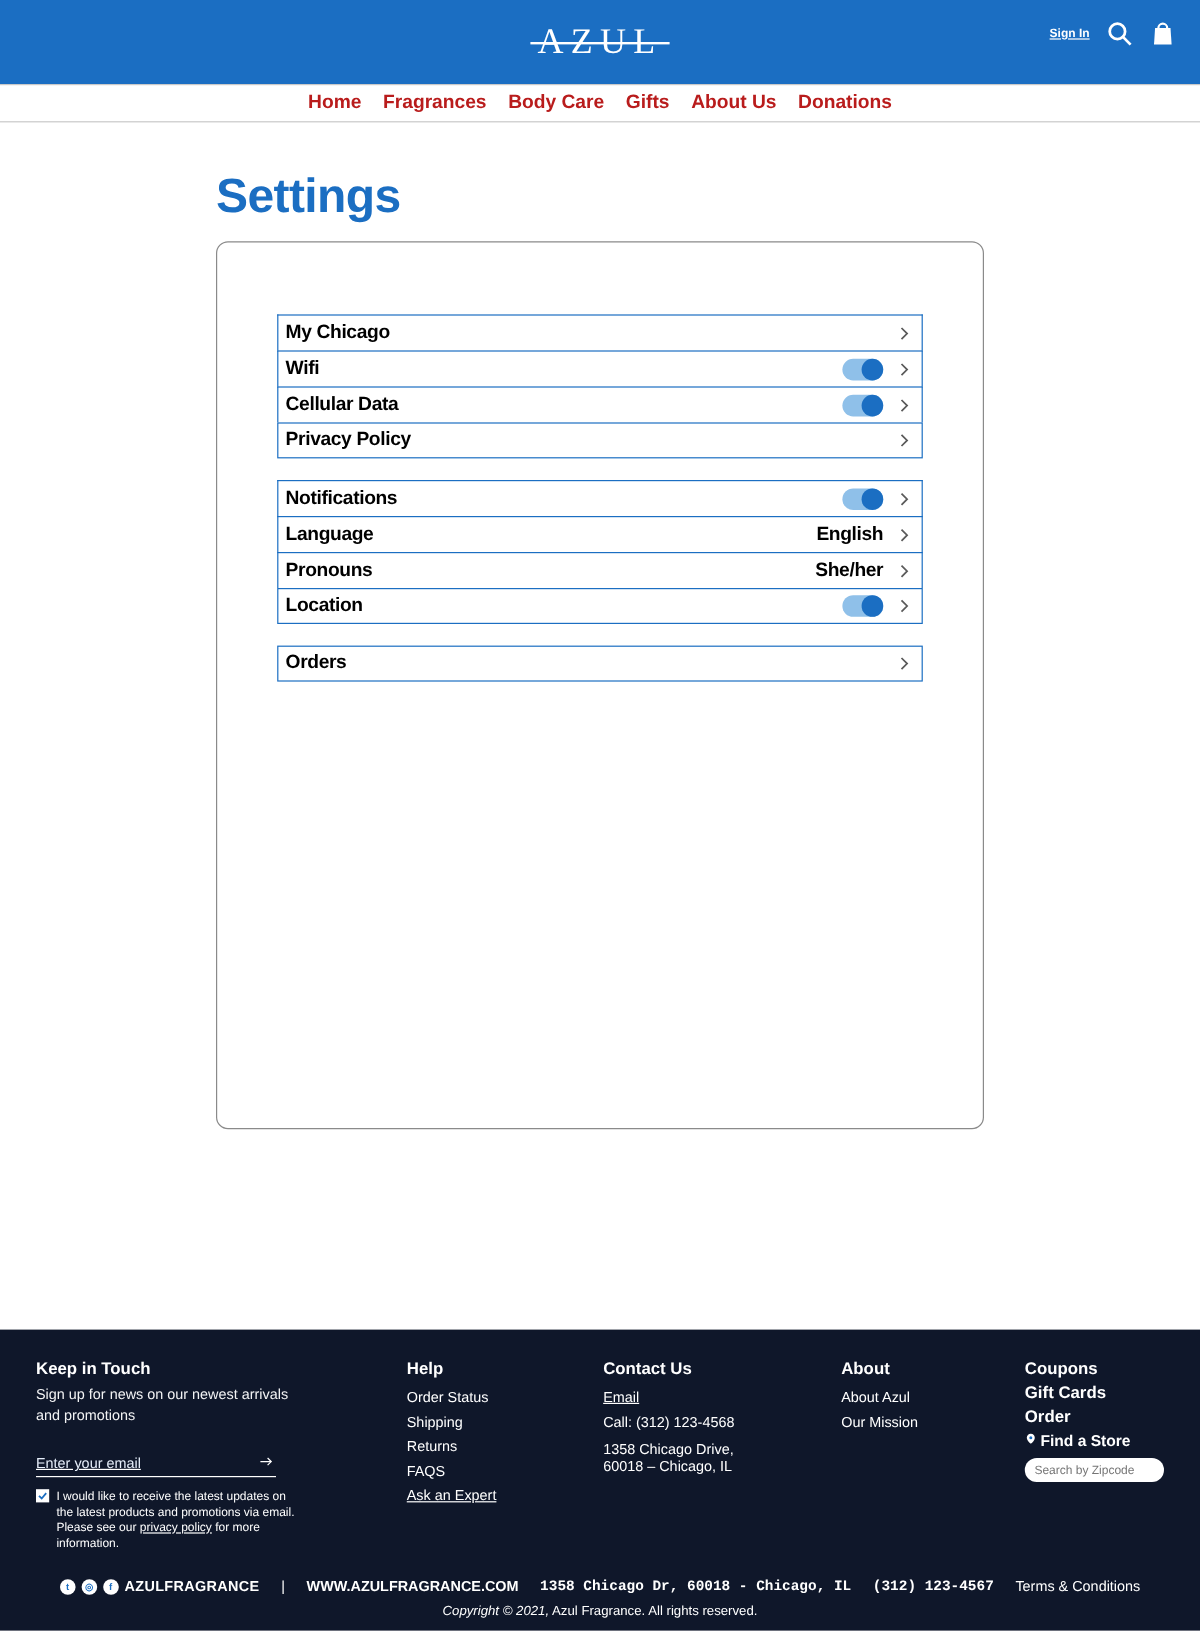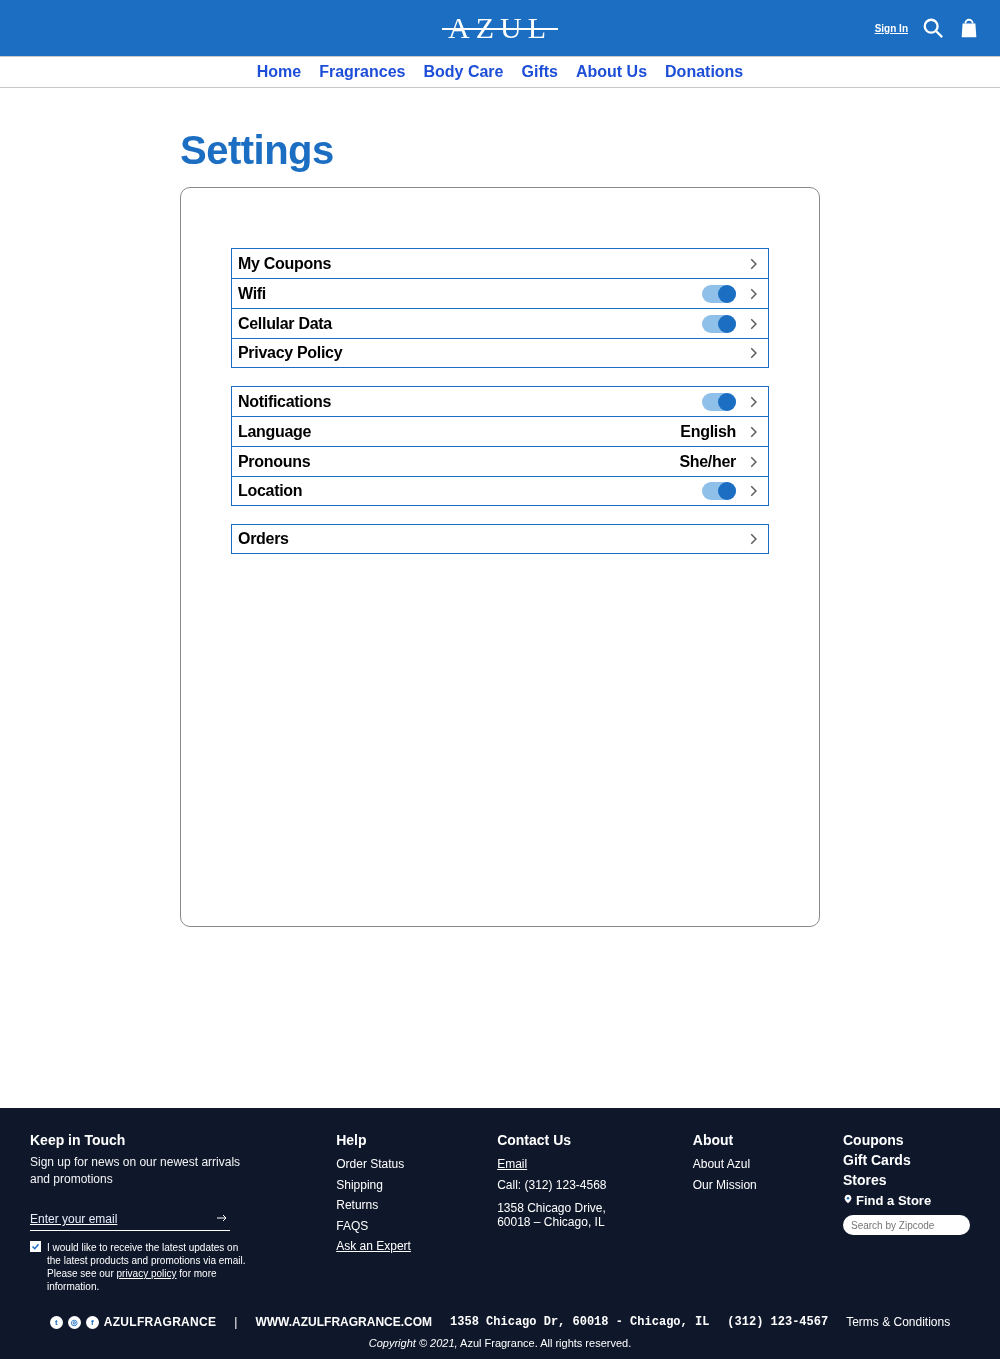--- a/index.html
+++ b/index.html
@@ -6,21 +6,21 @@
   body {
     font-family: -apple-system, BlinkMacSystemFont, "Helvetica Neue", Arial, sans-serif;
     background: #ffffff;
     width: 1000px;
     min-height: 1359px;
     position: relative;
   }
   
   .header {
     background: #1b6ec2;
-    height: 56px;
+    height: 70px;
     display: flex;
     align-items: center;
     justify-content: center;
     position: relative;
   }
   .logo {
     font-family: "Times New Roman", serif;
     font-size: 30px;
     letter-spacing: 6px;
     color: #ffffff;
@@ -60,21 +60,21 @@
     border-left: none;
     border-right: none;
     height: 32px;
     display: flex;
     align-items: center;
     justify-content: center;
     gap: 18px;
     margin-top: 0;
   }
   .nav a {
-    color: #1d4ed8;
+    color: #b91c1c;
     font-weight: 800;
     font-size: 16px;
     text-decoration: none;
     cursor: pointer;
   }
   
   .page-wrap {
     width: 640px;
     margin: 0 auto;
   }
@@ -219,21 +219,21 @@
     gap: 3px;
     font-weight: 700;
     font-size: 13px;
     margin: 4px 0 6px 0;
     cursor: pointer;
   }
   .zip-search {
     background: #ffffff;
     border-radius: 11px;
     height: 20px;
-    width: 127px;
+    width: 116px;
     display: flex;
     align-items: center;
     padding: 0 8px;
   }
   .zip-search input {
     border: none;
     background: transparent;
     font-size: 10px;
     color: #333;
     width: 100%;
@@ -295,21 +295,21 @@
   <a>Donations</a>
 </div>
 
 <div class="page-wrap">
   <h1 class="page-title">Settings</h1>
 
   <div class="panel">
 
     <div class="group">
       <div class="row">
-        <span class="row-label">My Coupons</span>
+        <span class="row-label">My Chicago</span>
         <span style="margin-left:auto"></span>
         <span class="chevron">
             <svg width="14" height="14" viewBox="0 0 24 24" fill="none" stroke="#5a5a5a" stroke-width="2.5">
               <polyline points="9 4 17 12 9 20"></polyline>
             </svg>
           </span>
       </div>
       <div class="row">
         <span class="row-label">Wifi</span>
         <span class="toggle"></span>
@@ -446,21 +446,21 @@
       <h4>About</h4>
       <ul class="flist">
         <li>About Azul</li>
         <li>Our Mission</li>
       </ul>
     </div>
 
     <div class="fcol right-col">
       <h5>Coupons</h5>
       <h5>Gift Cards</h5>
-      <h5>Stores</h5>
+      <h5>Order</h5>
       <div class="find-store">
         <span>
           <svg width="10" height="14" viewBox="0 0 24 24" fill="#ffffff">
               <path d="M12 2 C7 2 4 6 4 10 C4 16 12 22 12 22 C12 22 20 16 20 10 C20 6 17 2 12 2 Z"></path>
               <circle cx="12" cy="10" r="3" fill="#1b6ec2"></circle>
             </svg>
         </span>
         <span>Find a Store</span>
       </div>
       <div class="zip-search">

